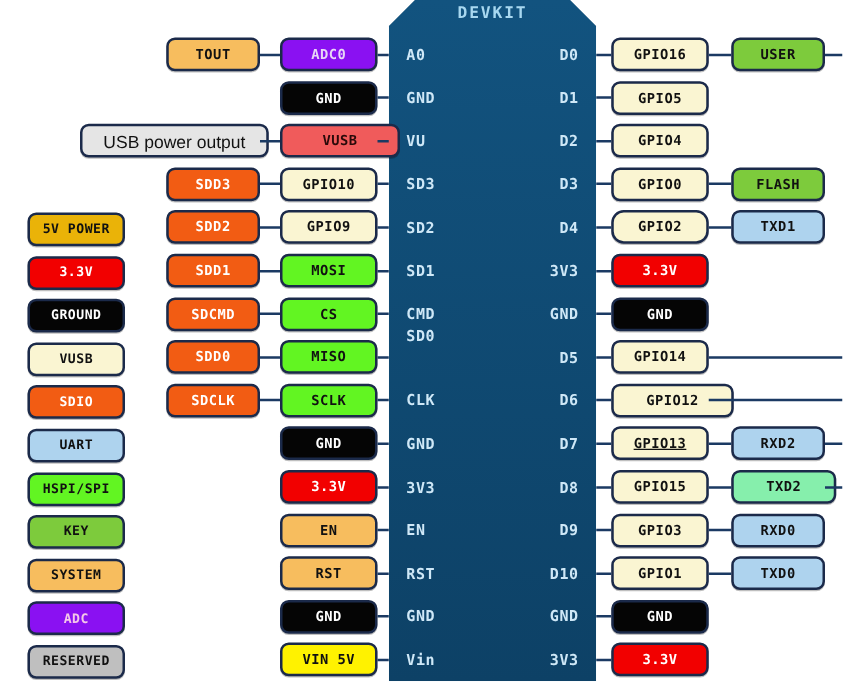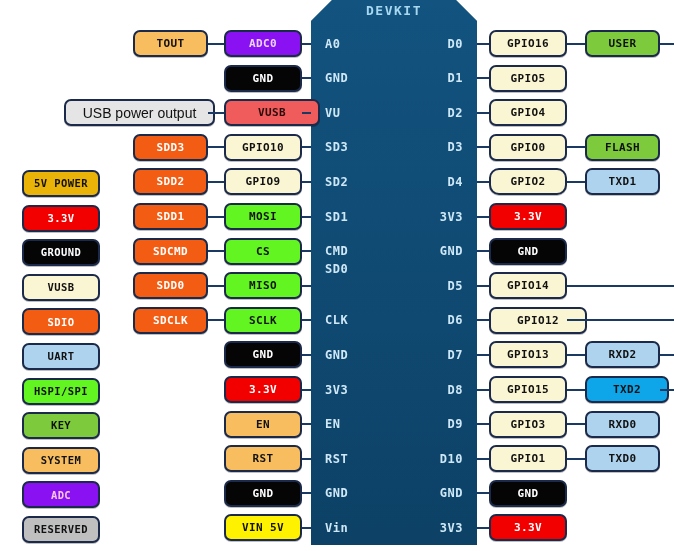--- a/index.html
+++ b/index.html
@@ -229,21 +229,21 @@
       </div>
       <div class="box" style="left: 489px; top: 237.6px; width: 78px; height: 27px; background: rgb(5, 5, 5); color: rgb(255, 255, 255);">
         <span>GND</span>
       </div>
       <div class="box" style="left: 489px; top: 272.2px; width: 78px; height: 27px; background: rgb(250, 245, 210); color: rgb(17, 17, 17);">
         <span>GPIO14</span>
       </div>
       <div class="box" style="left: 489px; top: 306.8px; width: 98px; height: 27px; background: rgb(250, 245, 210); color: rgb(17, 17, 17);">
         <span>GPIO12</span>
       </div>
-      <div class="box" style="left: 489px; top: 341.4px; width: 78px; height: 27px; background: rgb(250, 245, 210); color: rgb(17, 17, 17);">
+      <div class="box" style="left: 489px; top: 341.4px; width: 78px; height: 27px; background: rgb(250, 245, 210); color: rgb(17, 17, 17); text-decoration: underline;">
         <span>GPIO13</span>
       </div>
       <div class="box" style="left: 489px; top: 376px; width: 78px; height: 27px; background: rgb(250, 245, 210); color: rgb(17, 17, 17);">
         <span>GPIO15</span>
       </div>
       <div class="box" style="left: 489px; top: 410.6px; width: 78px; height: 27px; background: rgb(250, 245, 210); color: rgb(17, 17, 17);">
         <span>GPIO3</span>
       </div>
       <div class="box" style="left: 489px; top: 445.2px; width: 78px; height: 27px; background: rgb(250, 245, 210); color: rgb(17, 17, 17);">
         <span>GPIO1</span>
@@ -261,21 +261,21 @@
       </div>
       <div class="box" style="left: 585px; top: 133.8px; width: 75px; height: 27px; background: rgb(125, 203, 60); color: rgb(17, 17, 17);">
         <span>FLASH</span>
       </div>
       <div class="box" style="left: 585px; top: 168.4px; width: 75px; height: 27px; background: rgb(174, 211, 238); color: rgb(17, 17, 17);">
         <span>TXD1</span>
       </div>
       <div class="box" style="left: 585px; top: 341.4px; width: 75px; height: 27px; background: rgb(174, 211, 238); color: rgb(17, 17, 17);">
         <span>RXD2</span>
       </div>
-      <div class="box" style="left: 585px; top: 376px; width: 84px; height: 27px; background: #0ea5e9; color: rgb(17, 17, 17);">
+      <div class="box" style="left: 585px; top: 376px; width: 84px; height: 27px; background: #86efac; color: rgb(17, 17, 17);">
         <span>TXD2</span>
       </div>
       <div class="box" style="left: 585px; top: 410.6px; width: 75px; height: 27px; background: rgb(174, 211, 238); color: rgb(17, 17, 17);">
         <span>RXD0</span>
       </div>
       <div class="box" style="left: 585px; top: 445.2px; width: 75px; height: 27px; background: rgb(174, 211, 238); color: rgb(17, 17, 17);">
         <span>TXD0</span>
       </div>
     </div>
   <div id="wire-group">

